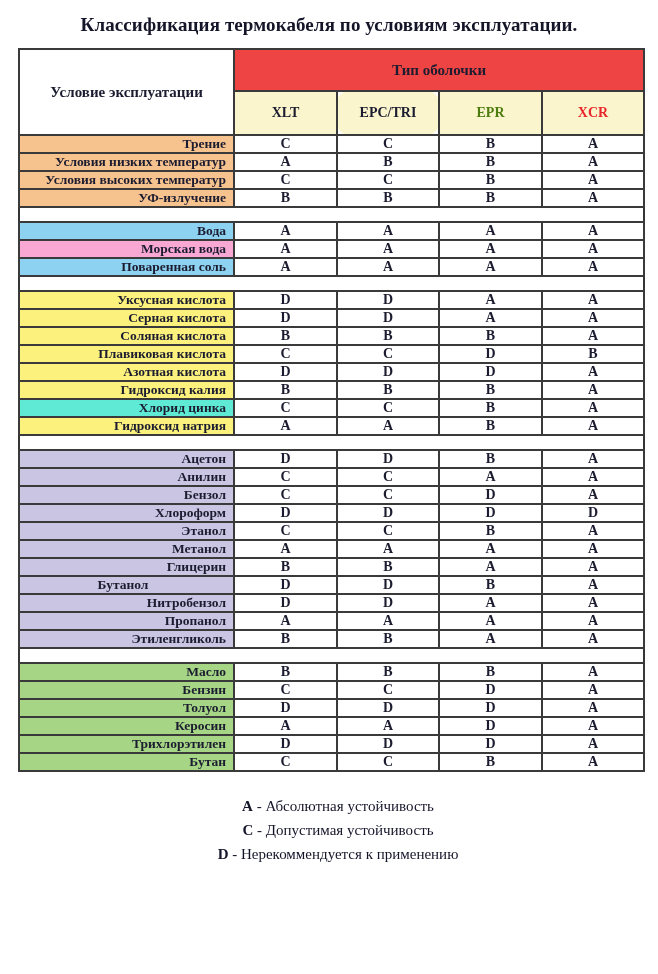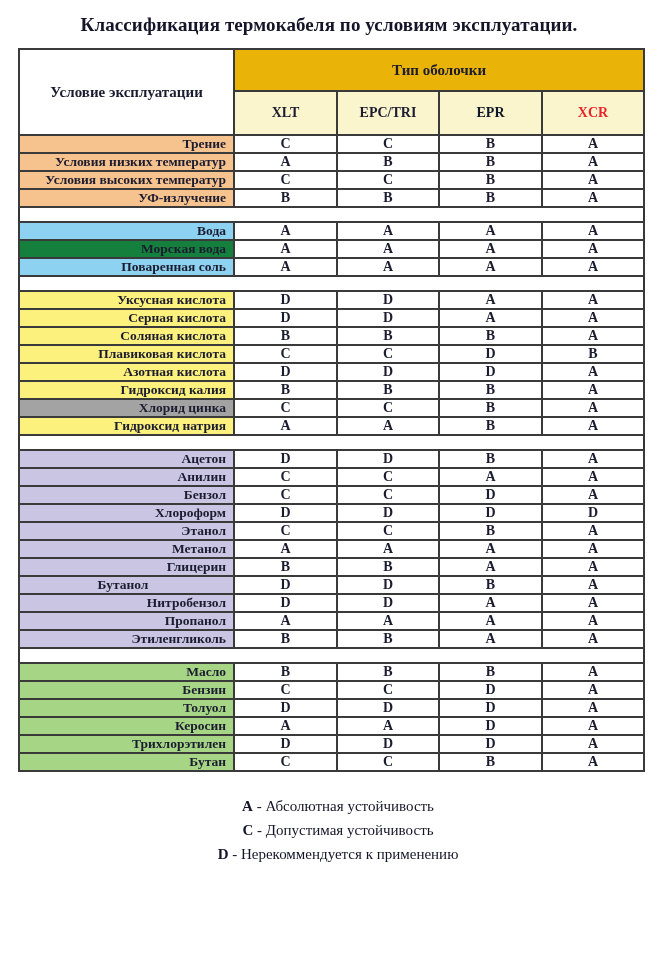--- a/index.html
+++ b/index.html
@@ -36,21 +36,21 @@
     overflow: hidden;
     white-space: nowrap;
   }
   th.corner-header {
     background: #ffffff;
     font-size: 15px;
     font-weight: bold;
     text-align: center;
   }
   th.sheath-header {
-    background: #eab308;
+    background: #ef4444;
     font-size: 15px;
     font-weight: bold;
     text-align: center;
     height: 40px;
     margin-left: 43px;
   }
   th.col-head {
     background: #fbf5cd;
     font-size: 14px;
     font-weight: bold;
@@ -107,22 +107,22 @@
       <col style="width:103px">
       <col style="width:102px">
     </colgroup>
     <thead>
       <tr>
         <th class="corner-header" rowspan="2">Условие эксплуатации</th>
         <th class="sheath-header" colspan="4">Тип оболочки</th>
       </tr>
       <tr>
           <th class="col-head" style="background: rgb(251, 245, 205); color: rgb(28, 28, 48);">XLT</th>
-          <th class="col-head" style="background: rgb(251, 245, 205); color: rgb(28, 28, 48);">EPC/TRI</th>
-          <th class="col-head" style="background: rgb(251, 245, 205); color: #0f172a; text-align: center;">EPR</th>
+          <th class="col-head" style="background: rgb(251, 245, 205); color: rgb(28, 28, 48); border-radius: 12px;">EPC/TRI</th>
+          <th class="col-head" style="background: rgb(251, 245, 205); color: #4d7c0f; text-align: center;">EPR</th>
           <th class="col-head" style="background: rgb(251, 245, 205); color: rgb(232, 38, 44);">XCR</th>
         </tr>
     </thead>
     <tbody>
         <tr class="data-row">
           <td class="row-label" style="background: rgb(246, 194, 142);">Трение</td>
           <td class="rating-cell">C</td>
           <td class="rating-cell">C</td>
           <td class="rating-cell">B</td>
           <td class="rating-cell">A</td>
@@ -152,21 +152,21 @@
           <td colspan="5"></td>
         </tr>
         <tr class="data-row">
           <td class="row-label" style="background: rgb(141, 210, 241);">Вода</td>
           <td class="rating-cell">A</td>
           <td class="rating-cell">A</td>
           <td class="rating-cell">A</td>
           <td class="rating-cell">A</td>
         </tr>
         <tr class="data-row">
-          <td class="row-label" style="background: #15803d;">Морская вода</td>
+          <td class="row-label" style="background: #f9a8d4;">Морская вода</td>
           <td class="rating-cell">A</td>
           <td class="rating-cell">A</td>
           <td class="rating-cell">A</td>
           <td class="rating-cell">A</td>
         </tr>
         <tr class="data-row">
           <td class="row-label" style="background: rgb(141, 210, 241); margin-left: 16px;">Поваренная соль</td>
           <td class="rating-cell">A</td>
           <td class="rating-cell">A</td>
           <td class="rating-cell">A</td>
@@ -211,21 +211,21 @@
           <td class="rating-cell">A</td>
         </tr>
         <tr class="data-row">
           <td class="row-label" style="background: rgb(251, 241, 124);">Гидроксид калия</td>
           <td class="rating-cell">B</td>
           <td class="rating-cell">B</td>
           <td class="rating-cell">B</td>
           <td class="rating-cell">A</td>
         </tr>
         <tr class="data-row">
-          <td class="row-label" style="background: #a3a3a3;">Хлорид цинка</td>
+          <td class="row-label" style="background: #5eead4;">Хлорид цинка</td>
           <td class="rating-cell">C</td>
           <td class="rating-cell">C</td>
           <td class="rating-cell">B</td>
           <td class="rating-cell">A</td>
         </tr>
         <tr class="data-row">
           <td class="row-label" style="background: rgb(251, 241, 124);">Гидроксид натрия</td>
           <td class="rating-cell">A</td>
           <td class="rating-cell">A</td>
           <td class="rating-cell">B</td>

